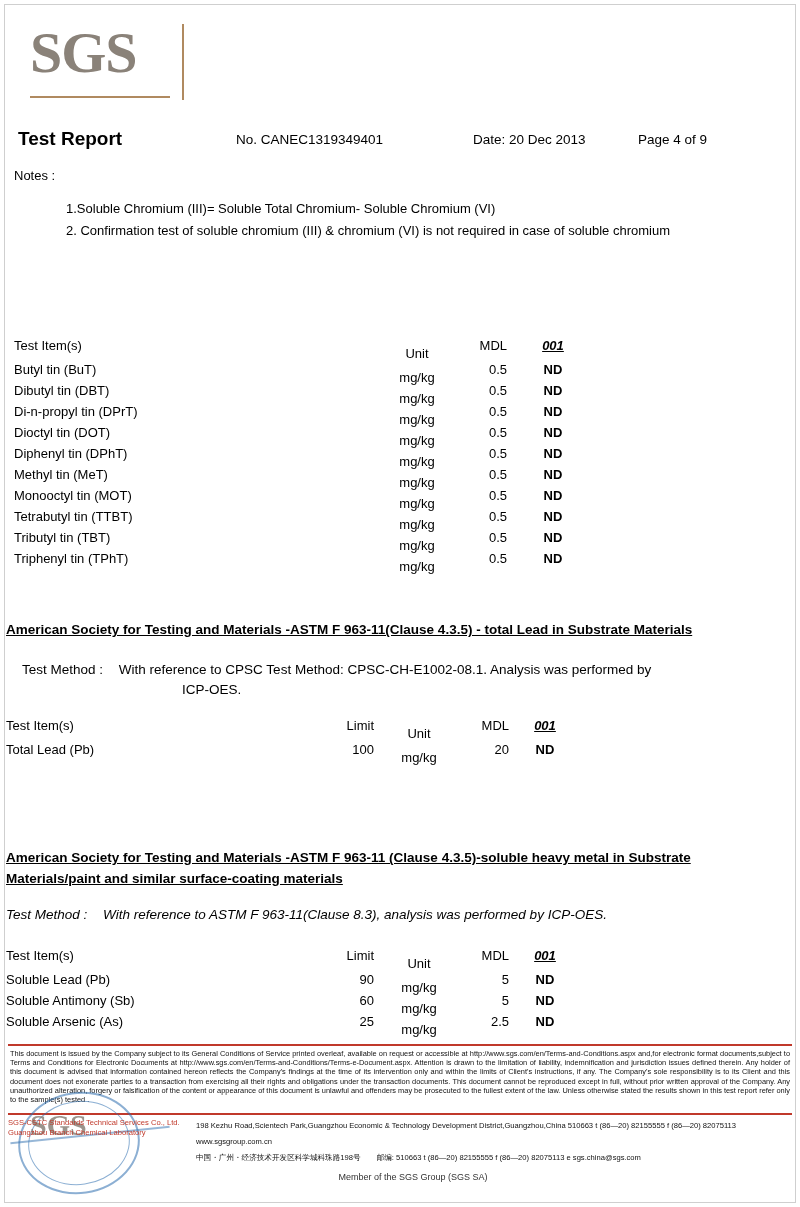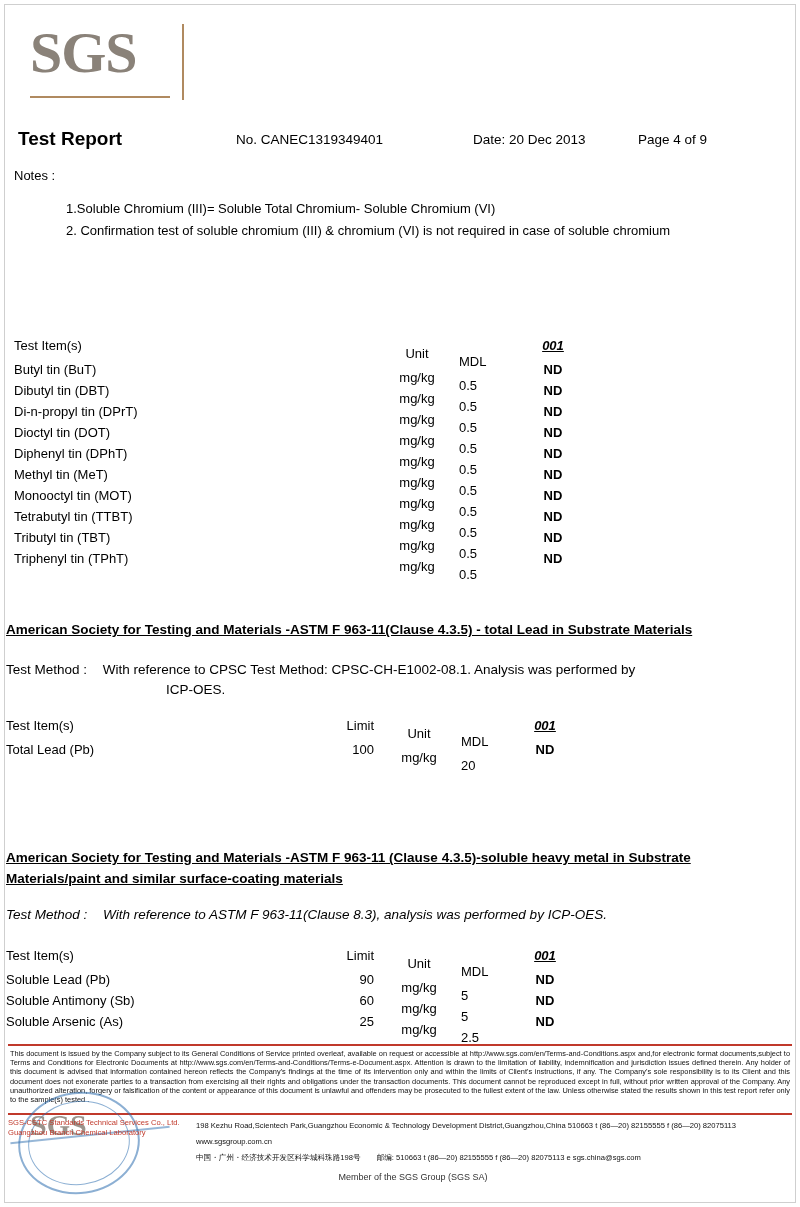--- a/index.html
+++ b/index.html
@@ -145,22 +145,22 @@
   }
   .cell-unit {
     position: absolute;
     width: 56px;
     text-align: center;
     top: 8px;
   }
   .cell-mdl {
     position: absolute;
     width: 48px;
-    text-align: left;
-    top: 16px;
+    text-align: right;
+    top: 0;
   }
   .cell-res {
     position: absolute;
     width: 48px;
     text-align: center;
     top: 0;
     font-weight: bold;
   }
   .u { }
   .ital-u { font-style: italic; text-decoration: underline; }
@@ -380,21 +380,21 @@
     </div>
     <div class="row">
       <span class="cell-item">Triphenyl tin (TPhT)</span>
       <span class="cell-unit">mg/kg</span>
       <span class="cell-mdl">0.5</span>
       <span class="cell-res">ND</span>
     </div>
   </div>
 
   <div class="section-head" style="left:6px; top:620px;">American Society for Testing and Materials -ASTM F 963-11(Clause 4.3.5) - total Lead in Substrate Materials</div>
-  <div class="method" style="left:6px; top:660px; width:770px;">
+  <div class="method" style="left:22px; top:660px; width:770px;">
     <span>Test Method :</span>
     <span style="padding-left:12px;">With reference to CPSC Test Method: CPSC-CH-E1002-08.1. Analysis was performed by</span>
     <div class="m-indent">ICP-OES.</div>
   </div>
 
   <div class="tbl lim" style="left:6px; top:718px; width:600px;">
     <div class="hdr">
       <span class="cell-item u">Test Item(s)</span>
       <span class="cell-limit u">Limit</span>
       <span class="cell-unit u">Unit</span>

